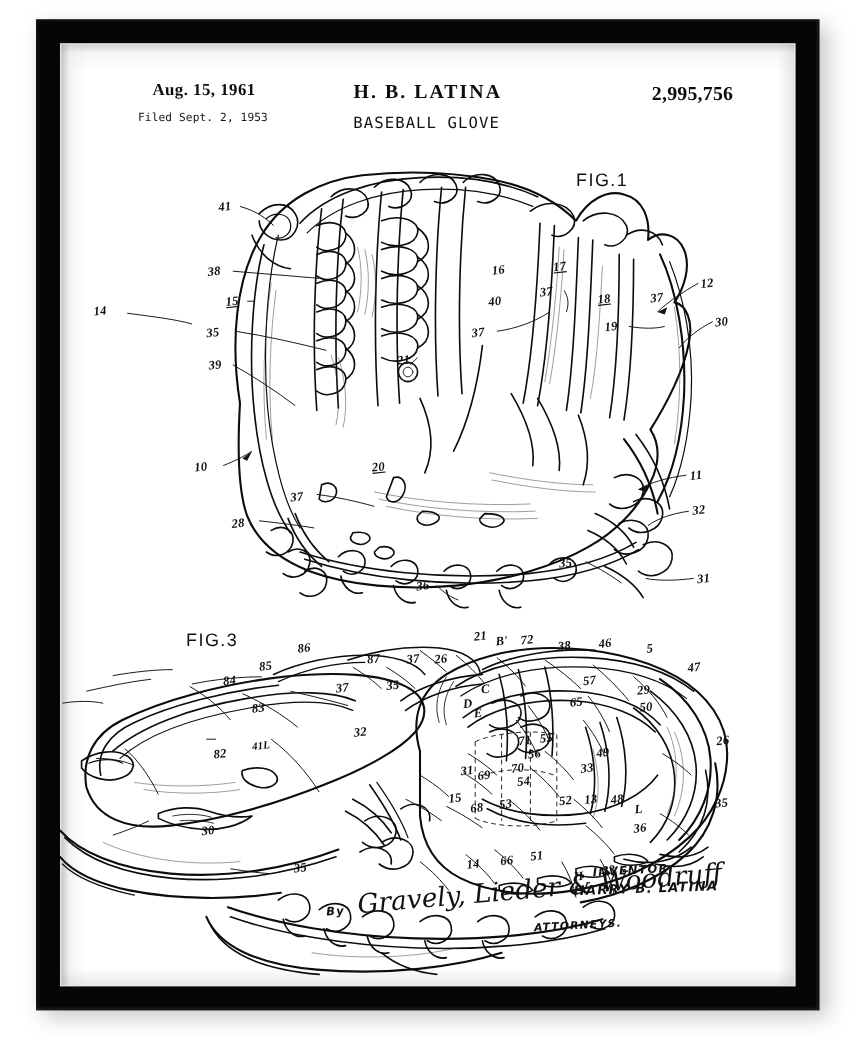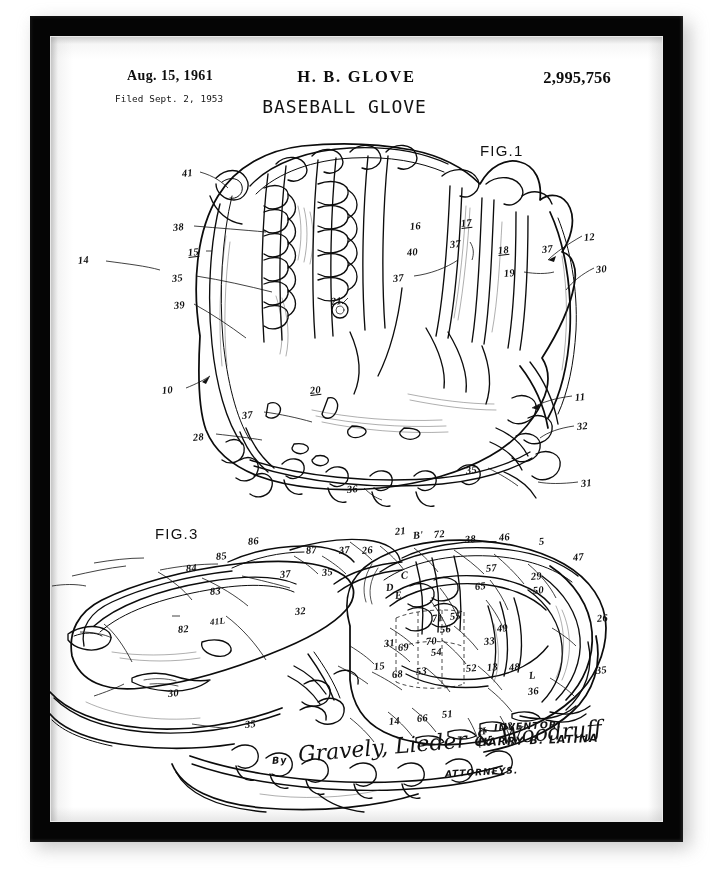--- a/index.html
+++ b/index.html
@@ -47,22 +47,22 @@
     position:absolute;left:65px;top:57px;
     font-family:"DejaVu Sans Mono",monospace;font-size:9.3px;
     letter-spacing:.1px;color:#141414;white-space:nowrap;
   }
   .h-inventor{
     position:absolute;left:0;top:31px;width:613px;text-align:center;
     font-family:"Liberation Serif",serif;font-weight:bold;font-size:16.5px;
     letter-spacing:1.7px;color:#0d0d0d;
   }
   .h-title{
-    position:absolute;left:0;top:60px;width:589px;text-align:center;
-    font-family:"DejaVu Sans Mono",monospace;font-size:18px;
+    position:absolute;left:11px;top:60px;width:589px;text-align:center;
+    font-family:"DejaVu Sans Mono",monospace;font-size:13px;
     letter-spacing:.9px;color:#121212;
   }
   .h-num{
     position:absolute;right:52px;top:32px;
     font-family:"Liberation Serif",serif;font-weight:bold;font-size:16.5px;
     letter-spacing:.2px;color:#0d0d0d;white-space:nowrap;text-align:center;
   }
 
   
   .figlabel{
@@ -119,21 +119,21 @@
     <div id="bevel">
       <div id="mat"></div>
     </div>
   </div>
 
   <div id="sheet">
 
     <div id="hdr">
       <div class="h-date">Aug. 15, 1961</div>
       <div class="h-filed">Filed Sept. 2, 1953</div>
-      <div class="h-inventor">H. B. GLOVE</div>
+      <div class="h-inventor">H. B. LATINA</div>
       <div class="h-title">BASEBALL GLOVE</div>
       <div class="h-num">2,995,756</div>
     </div>
 
     <div class="figlabel" id="fig1-label">FIG.1</div>
 
     <svg class="draw" id="fig1-svg" width="613" height="470" viewBox="0 0 613 470" aria-hidden="true">
 
       <path class="ink w17" d="M150 300 C142 250 146 196 168 160 C186 130 218 114 252 110
                                C290 106 330 108 362 114 C392 120 414 132 430 148

